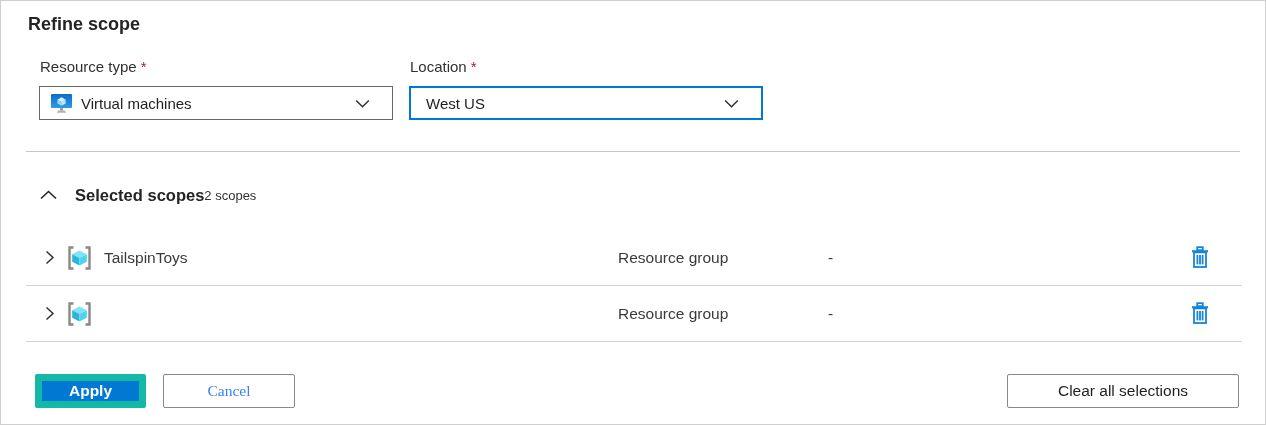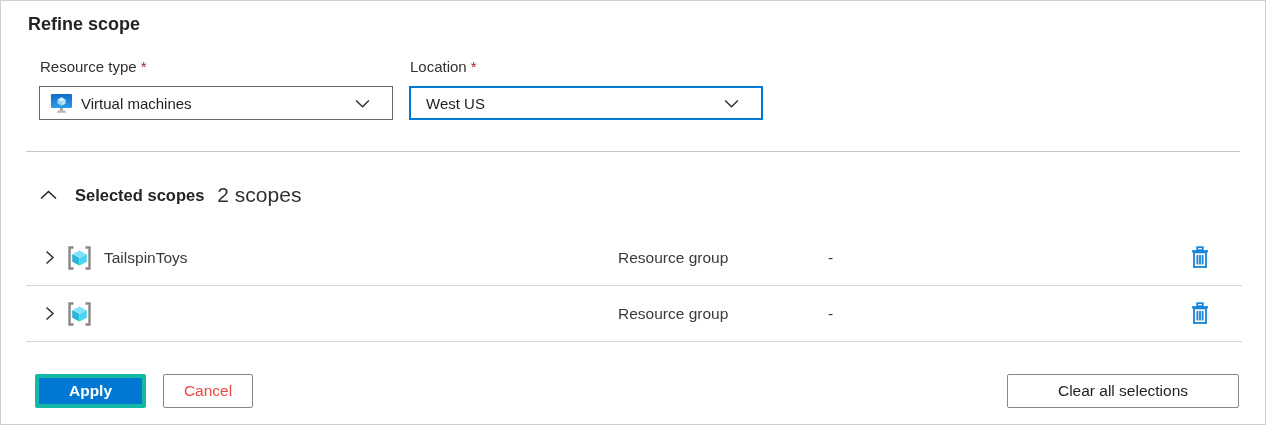--- a/index.html
+++ b/index.html
@@ -38,21 +38,21 @@
     height:1px; background:#c6c6c6;
   }
   .scopes-header {
     position:absolute; left:38px; top:181px; height:26px;
     display:flex; align-items:center;
   }
   .collapse-btn {
     display:flex; align-items:center; cursor:pointer; margin-right:17px;
   }
   .scopes-title { font-size:16.5px; font-weight:700; color:#252423; }
-  .scopes-count { font-size:21px; color:#323130; margin-left:13px; }
+  .scopes-count { font-size:13px; color:#323130; }
   .scope-row {
     position:absolute; left:25px; right:23px; height:56px;
     border-bottom:1px solid #d4d4d4;
     display:flex; align-items:center;
   }
   .row-1 { top:229px; }
   .row-2 { top:285px; }
   .row-expander {
     display:flex; align-items:center; margin-left:17px; cursor:pointer;
   }
@@ -65,26 +65,26 @@
     background:none; border:none; cursor:pointer; padding:2px;
   }
   .btn {
     position:absolute; top:373px; height:34px;
     display:flex; align-items:center; justify-content:center;
     font-family:"Liberation Sans", sans-serif;
     font-size:15.5px; border-radius:2px; cursor:pointer;
   }
   .btn-apply {
     left:34px; width:111px;
-    background:#0078d4; border:4px solid #14b8a6;
+    background:#0078d4; border:7px solid #14b8a6;
     color:#ffffff; font-weight:700;
   }
   .btn-cancel {
-    left:162px; width:90px;
-    background:#ffffff; border:1px solid #8a8886; color:#ef4444;
+    left:162px; width:132px;
+    background:#ffffff; border:1px solid #8a8886; color:#3b82f6;font-family:Liberation Serif, serif;
   }
   .btn-clear {
     left:1006px; width:232px;
     background:#ffffff; border:1px solid #8a8886; color:#201f1e;
   }
 </style>
 </head>
 <body>
 
 <div class="panel">

